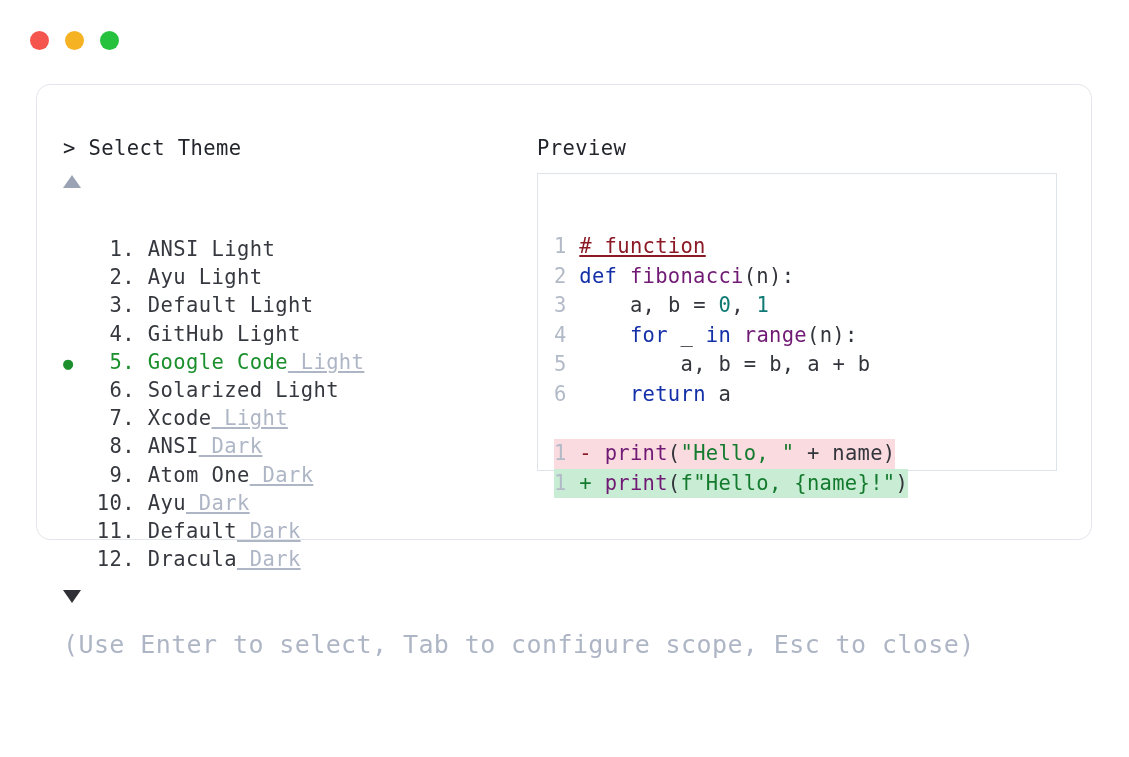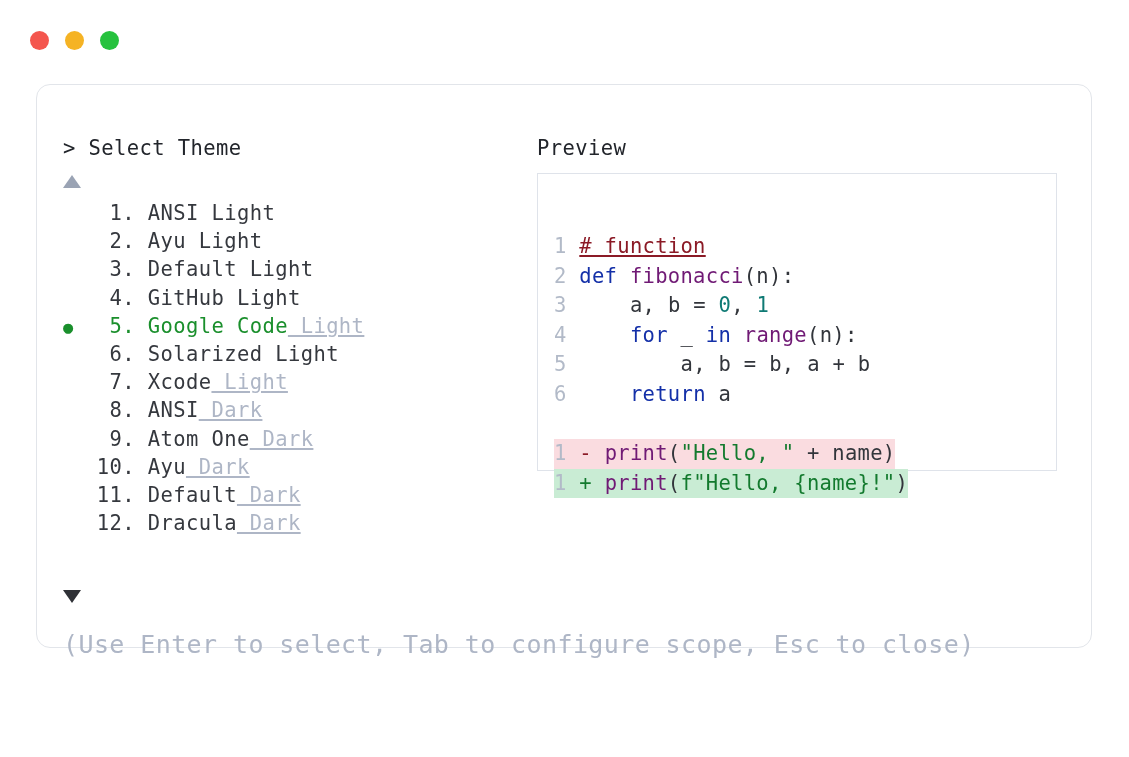--- a/index.html
+++ b/index.html
@@ -33,21 +33,21 @@
   .dot.red    { background: #f4564e; }
   .dot.yellow { background: #f5b324; }
   .dot.green  { background: #26c23e; }
 
   
   .card {
     position: absolute;
     left: 36px;
     top: 84px;
     width: 1056px;
-    height: 564px;
+    height: 456px;
     box-sizing: border-box;
     border: 1.6px solid #e2e5ea;
     border-radius: 14px;
     background: #ffffff;
   }
 
   .inner {
     position: absolute;
     left: 0; top: 0;
     width: 100%;
@@ -107,21 +107,21 @@
     font-size: 17px;
     text-align: left;
   }
   .theme-row.selected .bullet-cell { color: #1a8f2c; }
   .num-cell {
     width: 44px;
     flex: 0 0 44px;
     text-align: right;
     color: #35383e;
   }
-  .name-cell { color: #35383e; }
+  .name-cell { color: #35383e; margin-top: 36px; }
   .variant-cell { color: #35383e; padding-left: 0; text-decoration: underline; }
   .variant-cell.muted { color: #aeb6c6; }
   .theme-row.selected .num-cell,
   .theme-row.selected .name-cell { color: #1a8f2c; }
 
   
   .preview-box {
     position: absolute;
     left: 500px;
     top: 88px;

